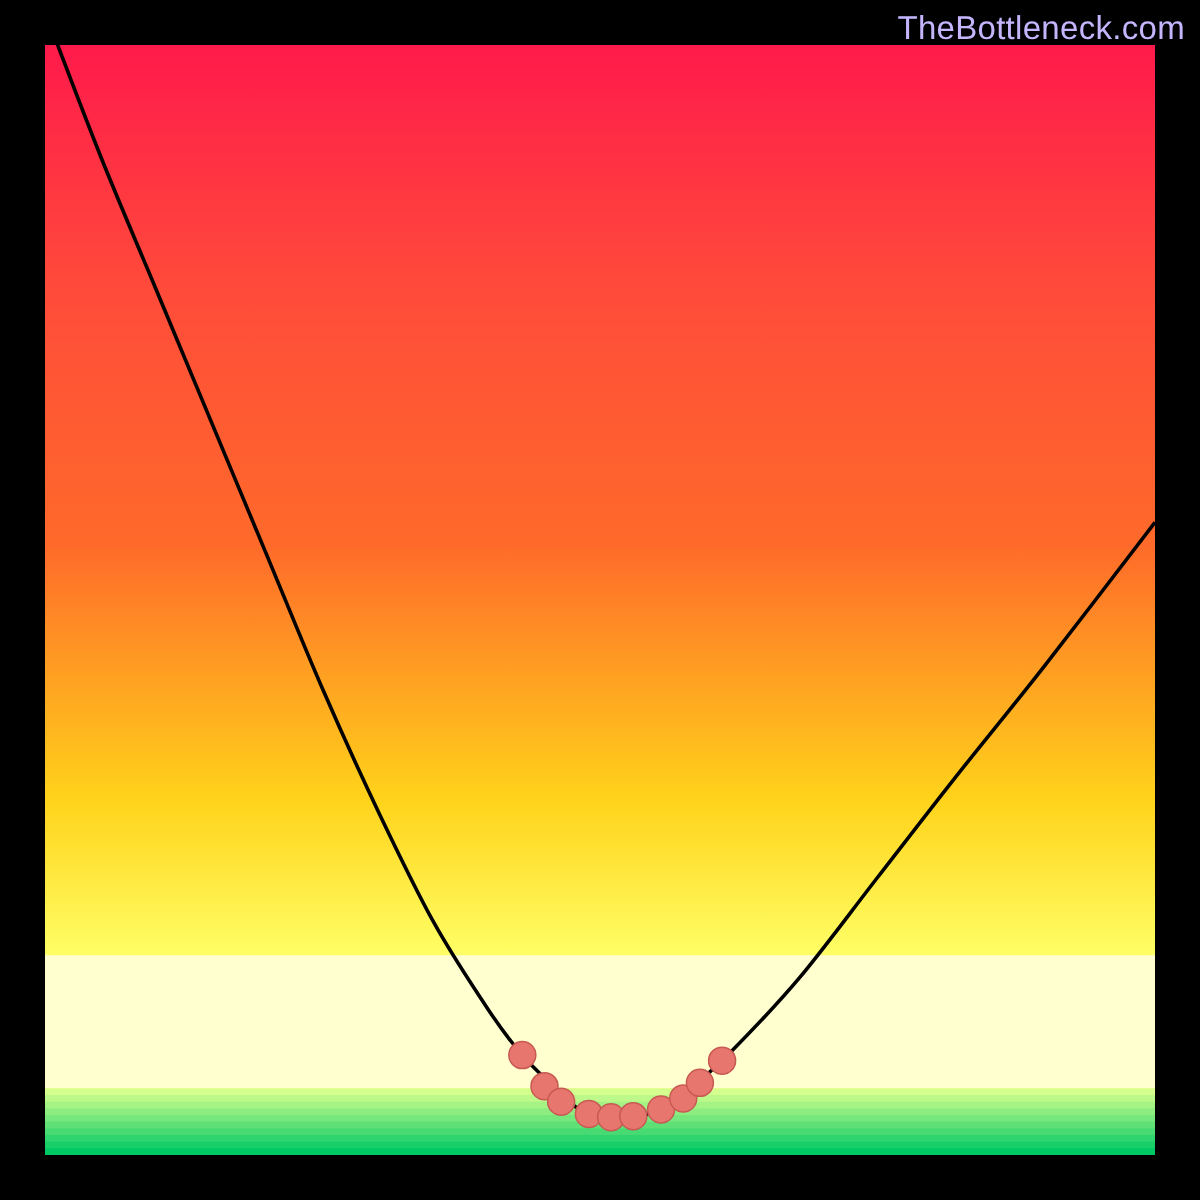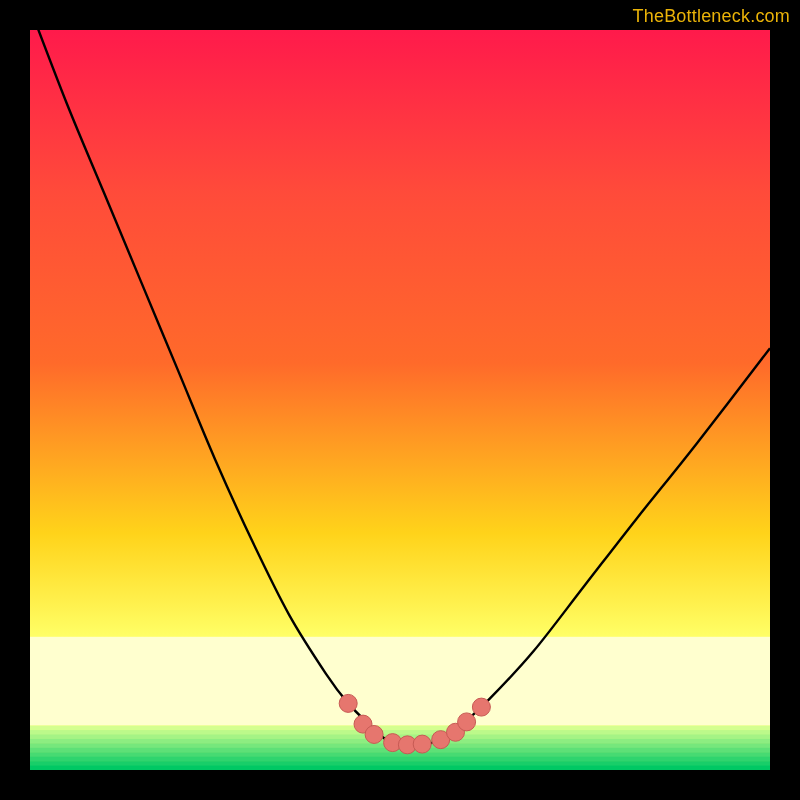--- a/index.html
+++ b/index.html
@@ -35,22 +35,22 @@
     left: 0;
     top: 0;
     width: 100%;
     height: 100%;
   }
   .watermark {
     position: absolute;
     top: 6px;
     right: 10px;
     font-family: Arial, Helvetica, sans-serif;
-    font-size: 18px;
-    color: #eab308;
+    font-size: 22px;
+    color: #c4b5fd;
     letter-spacing: 0.2px;
     font-weight: 500;
   }
 </style>
 </head>
 <body>
 
 <div class="container">
   <div class="plot-area">
 

